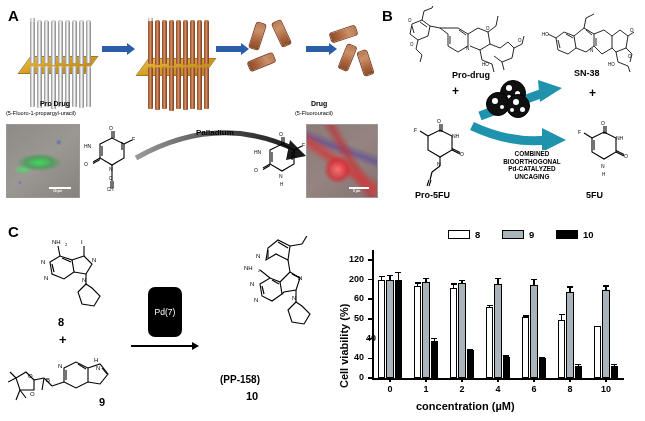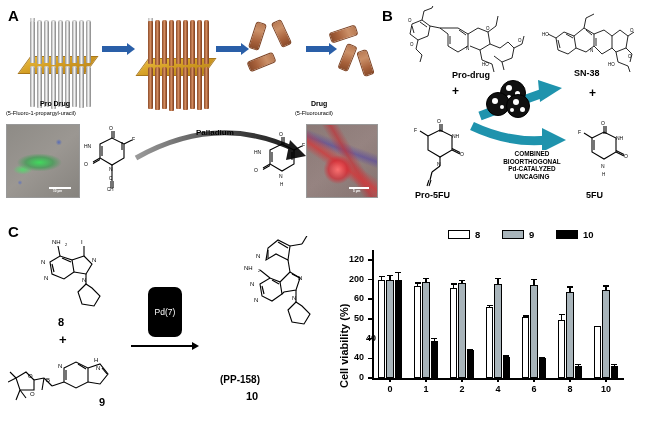--- a/index.html
+++ b/index.html
@@ -622,13 +622,14 @@
       <div class="xtick-lbl" style="left: 262px; top: 156px; width: 28px;">10</div>
       <div class="bar s0" style="left: 264px; top: 97.8154px; width: 7.2px; height: 52.1846px;"></div>
       <div class="bar s1" style="left: 272.4px; top: 61.8769px; width: 7.2px; height: 88.1231px;"></div>
       <div class="ebar-v" style="left: 275.4px; top: 57.4462px; height: 4.43077px;"></div>
       <div class="ebar-h" style="left: 273px; top: 57.4462px; width: 6px;"></div>
       <div class="bar s2" style="left: 280.8px; top: 137.692px; width: 7.2px; height: 12.3077px;"></div>
       <div class="ebar-v" style="left: 283.8px; top: 136.215px; height: 1.47692px;"></div>
       <div class="ebar-h" style="left: 281.4px; top: 136.215px; width: 6px;"></div>
     </div>
   <div class="ylabel" style="left:8px;top:160px;">Cell viability (%)</div>
+  <div class="xlabel" style="left:86px;top:172px;">concentration (µM)</div>
 </div>
 
 </body></html>

